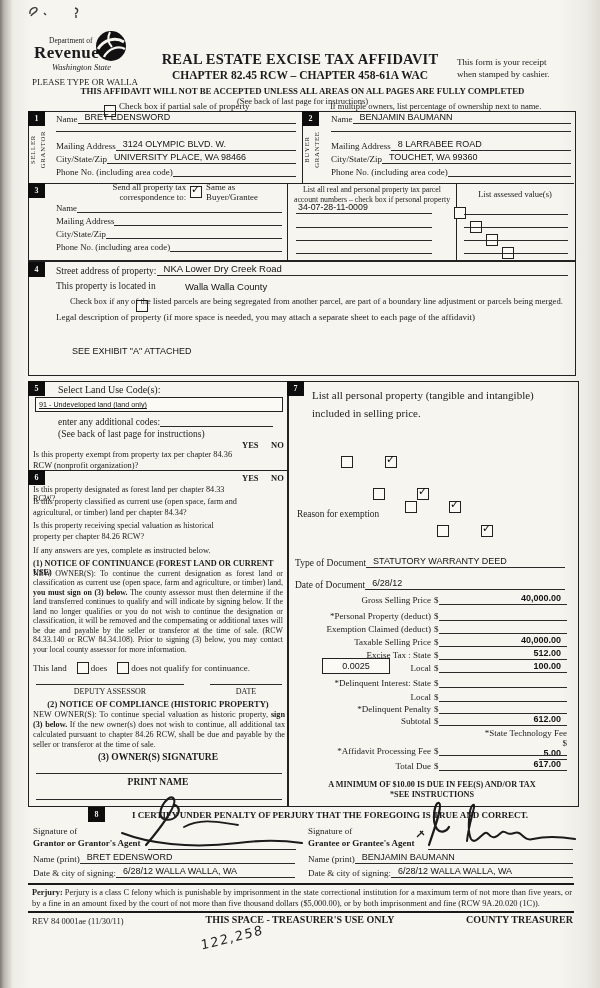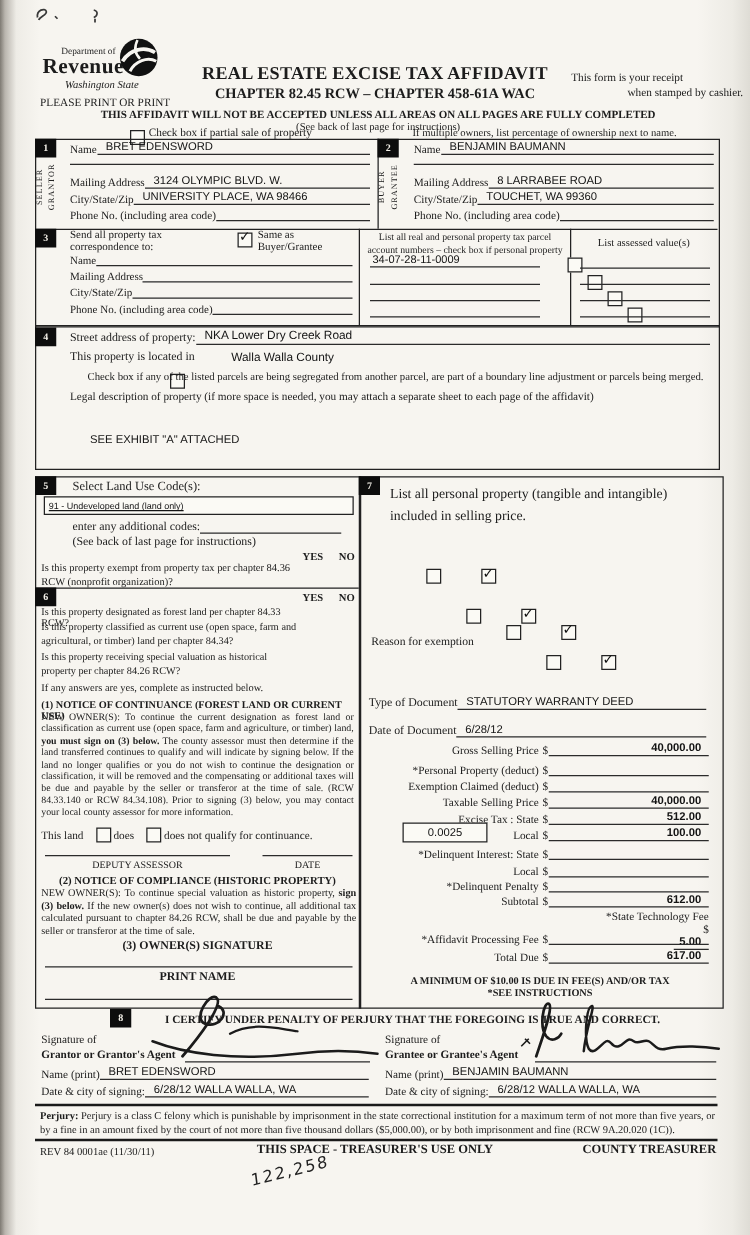--- a/index.html
+++ b/index.html
@@ -50,22 +50,22 @@
   <svg class="abs" style="left:94px;top:29px;" width="34" height="34" viewBox="0 0 34 34">
     <circle cx="17" cy="17" r="15" fill="#111"></circle>
     <path d="M4,20 C10,10 22,8 30,13" stroke="#f7f5f0" stroke-width="3" fill="none"></path>
     <path d="M10,28 C14,20 24,16 31,20" stroke="#f7f5f0" stroke-width="2.4" fill="none"></path>
     <path d="M16,3 C13,9 14,14 18,18" stroke="#f7f5f0" stroke-width="2" fill="none"></path>
   </svg>
 
   <div class="abs lbl b ctr" style="left:115px;top:51px;width:370px;font-size:14.5px;letter-spacing:.2px;">REAL ESTATE EXCISE TAX AFFIDAVIT</div>
   <div class="abs lbl b ctr" style="left:115px;top:69px;width:370px;font-size:11.5px;">CHAPTER 82.45 RCW – CHAPTER 458-61A WAC</div>
   <div class="abs lbl" style="left:457px;top:57px;font-size:9px;">This form is your receipt</div>
-  <div class="abs lbl" style="left:457px;top:69px;font-size:9px;margin-left:45px;">when stamped by cashier.</div>
-  <div class="abs lbl" style="left:32px;top:77px;font-size:9px;">PLEASE PRINT OR PRINT</div>
+  <div class="abs lbl" style="left:457px;top:69px;font-size:9px;">when stamped by cashier.</div>
+  <div class="abs lbl" style="left:32px;top:77px;font-size:9px;">PLEASE TYPE OR WALLA</div>
   <div class="abs lbl b ctr" style="left:28px;top:86px;width:549px;font-size:8.8px;">THIS AFFIDAVIT WILL NOT BE ACCEPTED UNLESS ALL AREAS ON ALL PAGES ARE FULLY COMPLETED</div>
   <div class="abs lbl ctr" style="left:28px;top:95.5px;width:549px;font-size:8.5px;">(See back of last page for instructions)</div>
   <span class="cb abs" style="left:104px;top:101px;"></span>
   <div class="abs lbl" style="left:119px;top:101px;font-size:9px;">Check box if partial sale of property</div>
   <div class="abs lbl" style="left:330px;top:101px;font-size:8.5px;">If multiple owners, list percentage of ownership next to name.</div>
 
   
   <div class="box" style="left:28px;top:111px;width:546px;height:149px;"></div>
   <div class="abs" style="left:302px;top:111px;width:0;height:72px;border-left:1.4px solid #222;"></div>
   <div class="abs" style="left:28px;top:183px;width:546px;height:0;border-top:1.4px solid #222;"></div>
@@ -112,21 +112,21 @@
     <span class="fill val" style="font-size:9px;">TOUCHET, WA  99360</span>
   </div>
   <div class="row" style="left:331px;top:165px;width:240px;height:12px;">
     <span class="lbl" style="font-size:9px;">Phone No. (including area code)</span>
     <span class="fill val" style="font-size:9px;"></span>
   </div>
 
   
   <div class="numbox" style="left:28px;top:183px;">3</div>
   <div class="row" style="left:56px;top:186px;width:226px;height:12px;align-items:center;">
-    <span class="lbl" style="font-size:8.8px;">Send all property tax correspondence to:</span>
+    <span class="lbl" style="font-size:8.8px;text-align:right;">Send all property tax correspondence to:</span>
     <span class="cb checked" style="margin:0 4px;"></span>
     <span class="lbl" style="font-size:8.8px;">Same as Buyer/Grantee</span>
   </div>
   <div class="row" style="left:56px;top:202px;width:226px;height:11px;">
     <span class="lbl" style="font-size:8.8px;">Name</span>
     <span class="fill"></span>
   </div>
   <div class="row" style="left:56px;top:215px;width:226px;height:11px;">
     <span class="lbl" style="font-size:8.8px;">Mailing Address</span>
     <span class="fill"></span>

